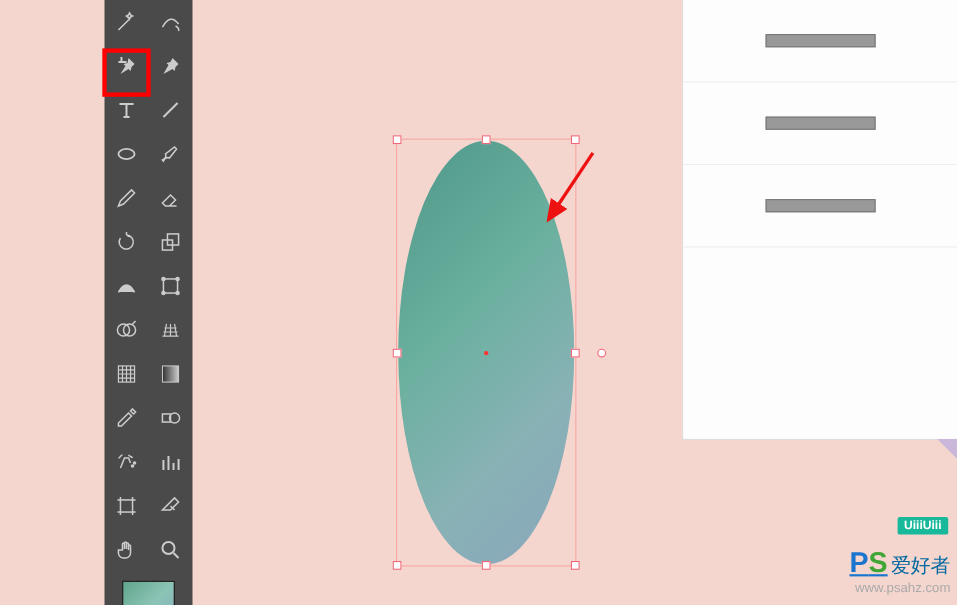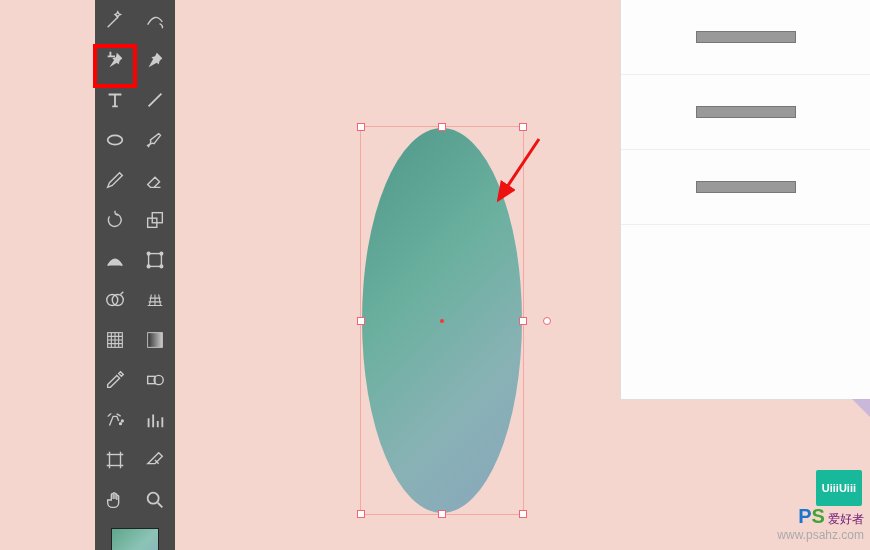--- a/index.html
+++ b/index.html
@@ -150,43 +150,44 @@
     left: 497px;
     top: 135px;
     z-index: 20;
     pointer-events: none;
   }
 
   .watermark-ui {
     position: absolute;
     right: 8px;
     top: 470px;
-    padding: 12px 6px;
+    padding: 2px 6px;
     background: #18b89b;
     color: #fff;
     font-size: 11px;
     font-weight: bold;
     border-radius: 2px;
   }
   .watermark-ps {
     position: absolute;
     right: 6px;
     bottom: 8px;
     text-align: right;
     font-size: 11px;
     line-height: 1.2;
   }
   .watermark-ps .big {
-    font-size: 20px;
+    font-size: 26px;
     font-weight: bold;
     color: #1a75cf;
+    text-decoration: underline;
   }
   .watermark-ps .big .green { color: #3fa535; }
   .watermark-ps .sub { color: #aaa; font-size: 12px; }
-  .watermark-ps .cn { color: #701a75; font-size: 12px; }
+  .watermark-ps .cn { color: #0369a1; font-size: 18px; }
 </style>
 </head>
 <body>
 
 <div class="toolbox">
   <div class="tool-row">
     <div class="tool">
         <svg viewBox="0 0 24 24" fill="none" stroke="currentColor" stroke-width="1.5">
           <path d="M4 20 L15 9 M12 6 l3 3 M15 3 l1 2 l2 1 l-2 1 l-1 2 l-1-2 l-2-1 l2-1 z"></path>
         </svg>

